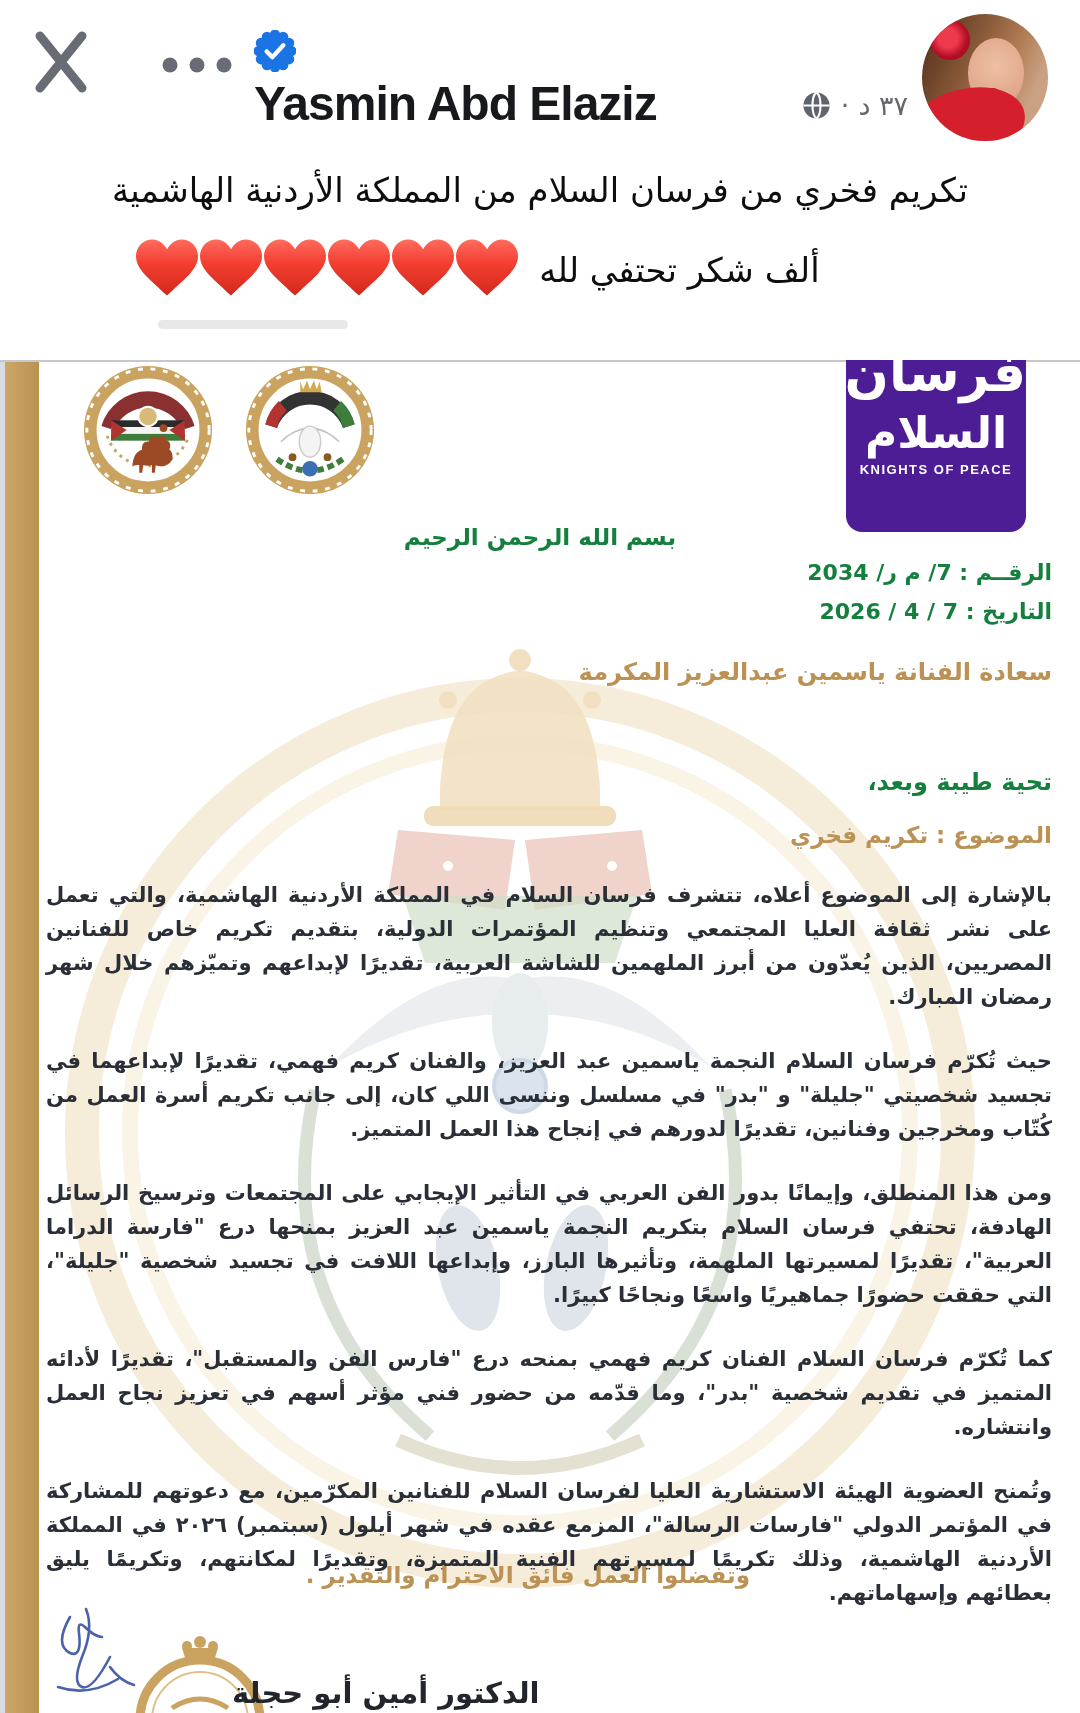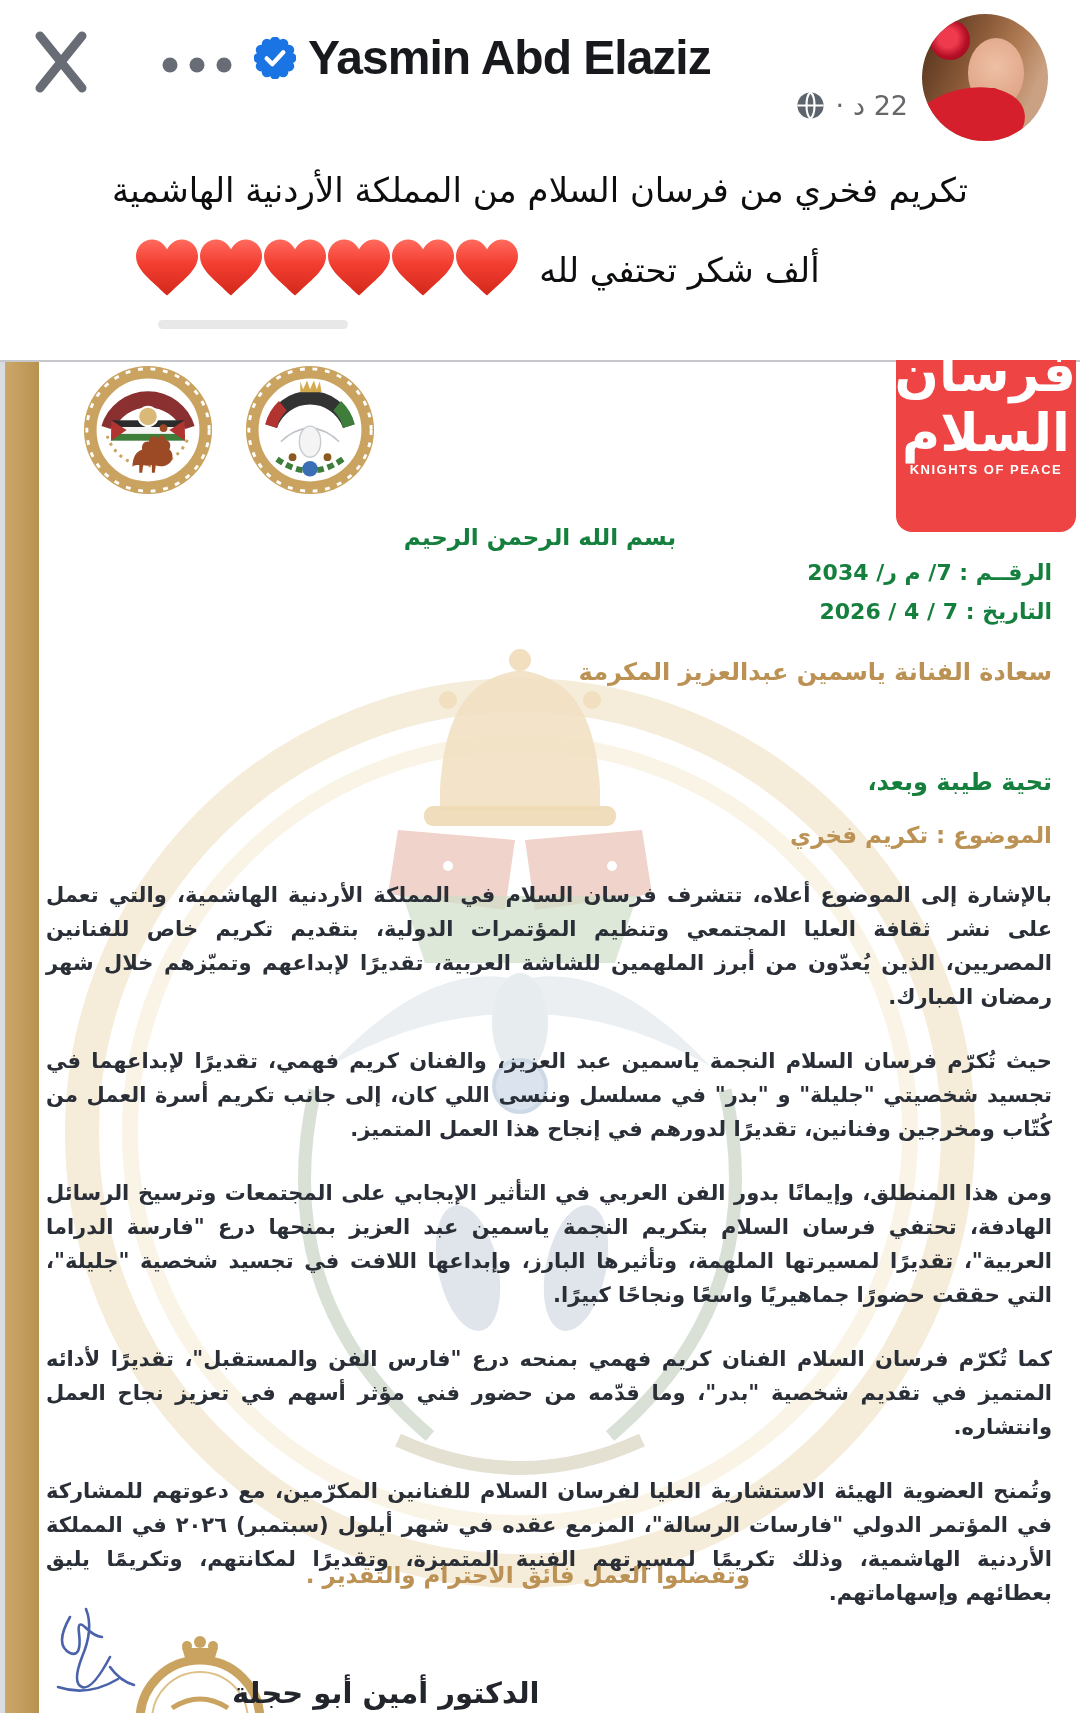--- a/index.html
+++ b/index.html
@@ -1,21 +1,21 @@
 <!DOCTYPE html>
 <html><head>
 <meta charset="utf-8">
 <style>
   html,body{margin:0;padding:0;background:#fff;}
   .screen{position:relative;width:1080px;height:1713px;background:#fff;overflow:hidden;
           font-family:"DejaVu Sans","Liberation Sans",sans-serif;}
   
   .close-btn{position:absolute;left:32px;top:26px;width:58px;height:70px;cursor:pointer;}
   .more-btn{position:absolute;left:160px;top:56px;width:76px;height:18px;cursor:pointer;}
-  .name-row{position:absolute;left:254px;top:30px;display:flex;align-items:center;gap:12px;}
+  .name-row{position:absolute;left:254px;top:30px;display:flex;align-items:flex-start;gap:4px;flex-direction:column;}
   .badge{width:42px;height:42px;flex:0 0 auto;}
   .profile-name{font-family:"Liberation Sans",sans-serif;font-weight:bold;font-size:48px;
                 letter-spacing:-1px;color:#17191d;white-space:nowrap;}
   .avatar{position:absolute;left:922px;top:14px;width:126px;height:127px;border-radius:50%;
           overflow:hidden;background:linear-gradient(115deg,#5f3a22 12%,#8a5a38 38%,#b07c54 60%,#caa183 80%);cursor:pointer;}
   .avatar .rose{position:absolute;left:8px;top:6px;width:40px;height:40px;border-radius:50%;
           background:radial-gradient(circle at 45% 45%,#ef3a4e 0 30%,#b40f26 60%,#8c0a1d 100%);}
   .avatar .face{position:absolute;left:46px;top:24px;width:56px;height:70px;border-radius:50%;
           background:radial-gradient(circle at 50% 40%,#eec0a4,#dfa488 75%);}
   .avatar .lips{position:absolute;left:62px;top:74px;width:16px;height:9px;border-radius:50%;background:#b1202f;}
@@ -35,24 +35,24 @@
   .letter *{cursor:default;}
   .crop-remnant{position:absolute;left:158px;top:2px;width:190px;height:9px;border-radius:5px;background:rgba(90,90,90,.14);}
   .hairline{position:absolute;left:0;top:42px;width:1080px;height:2px;background:#c6c8cb;}
   .edge-sliver{position:absolute;left:0;top:44px;width:5px;bottom:0;background:#d9dce0;}
   .gold-bar{position:absolute;left:5px;top:44px;width:34px;bottom:0;
             background:linear-gradient(90deg,#cba76b,#b9924f);}
   .watermark{position:absolute;left:0;top:0;width:1080px;height:1395px;pointer-events:none;}
   .emblem{position:absolute;width:132px;height:132px;}
   .emblem-1{left:82px;top:46px;}
   .emblem-2{left:244px;top:46px;}
-  .logo-box{position:absolute;left:896px;top:42px;width:180px;height:172px;background:#ef4444;
+  .logo-box{position:absolute;left:846px;top:42px;width:180px;height:172px;background:#4c1d95;
             border-radius:0 0 16px 16px;text-align:center;color:#fff;direction:rtl;overflow:hidden;}
   .logo-ar1{font-size:52px;font-weight:bold;line-height:58px;margin-top:-16px;}
-  .logo-ar2{font-size:52px;font-weight:bold;line-height:58px;margin-top:2px;}
+  .logo-ar2{font-size:44px;font-weight:bold;line-height:58px;margin-top:2px;}
   .logo-en{font-family:Liberation Sans, sans-serif;font-size:13px;font-weight:bold;letter-spacing:1.5px;margin-top:0;}
   .doc-line{position:absolute;direction:rtl;font-weight:bold;color:#15803d;white-space:nowrap;}
   .bismillah{top:206px;left:0;right:0;text-align:center;font-size:23px;}
   .ref-line{top:242px;right:28px;font-size:22px;}
   .date-line{top:281px;right:28px;font-size:22px;}
   .gold{color:#bb9154;}
   .recipient{top:340px;right:28px;font-size:24px;}
   .greeting{top:450px;right:28px;font-size:24px;}
   .subject{top:504px;right:28px;font-size:23px;}
   .body-paras{position:absolute;top:560px;right:28px;left:46px;direction:rtl;text-align:justify;
@@ -101,21 +101,21 @@
   </div>
 
   <div class="avatar">
     <div class="rose"></div>
     <div class="face"></div>
     <div class="lips"></div>
     <div class="dress"></div>
   </div>
 
   <div class="meta-row">
-    <span>22 د</span>
+    <span>٣٧ د</span>
     <span>·</span>
     <svg class="globe" viewBox="0 0 32 32">
       <circle cx="16" cy="16" r="13.5" fill="#5d646d"></circle>
       <path d="M2.5 16 h27 M16 2.5 c5.5 4 5.5 23 0 27 M16 2.5 c-5.5 4 -5.5 23 0 27" stroke="#fff" stroke-width="2.2" fill="none"></path>
     </svg>
   </div>
 
   <div class="post-text">
     <div>تكريم فخري من فرسان السلام من المملكة الأردنية الهاشمية</div>
     <div class="post-line2">

